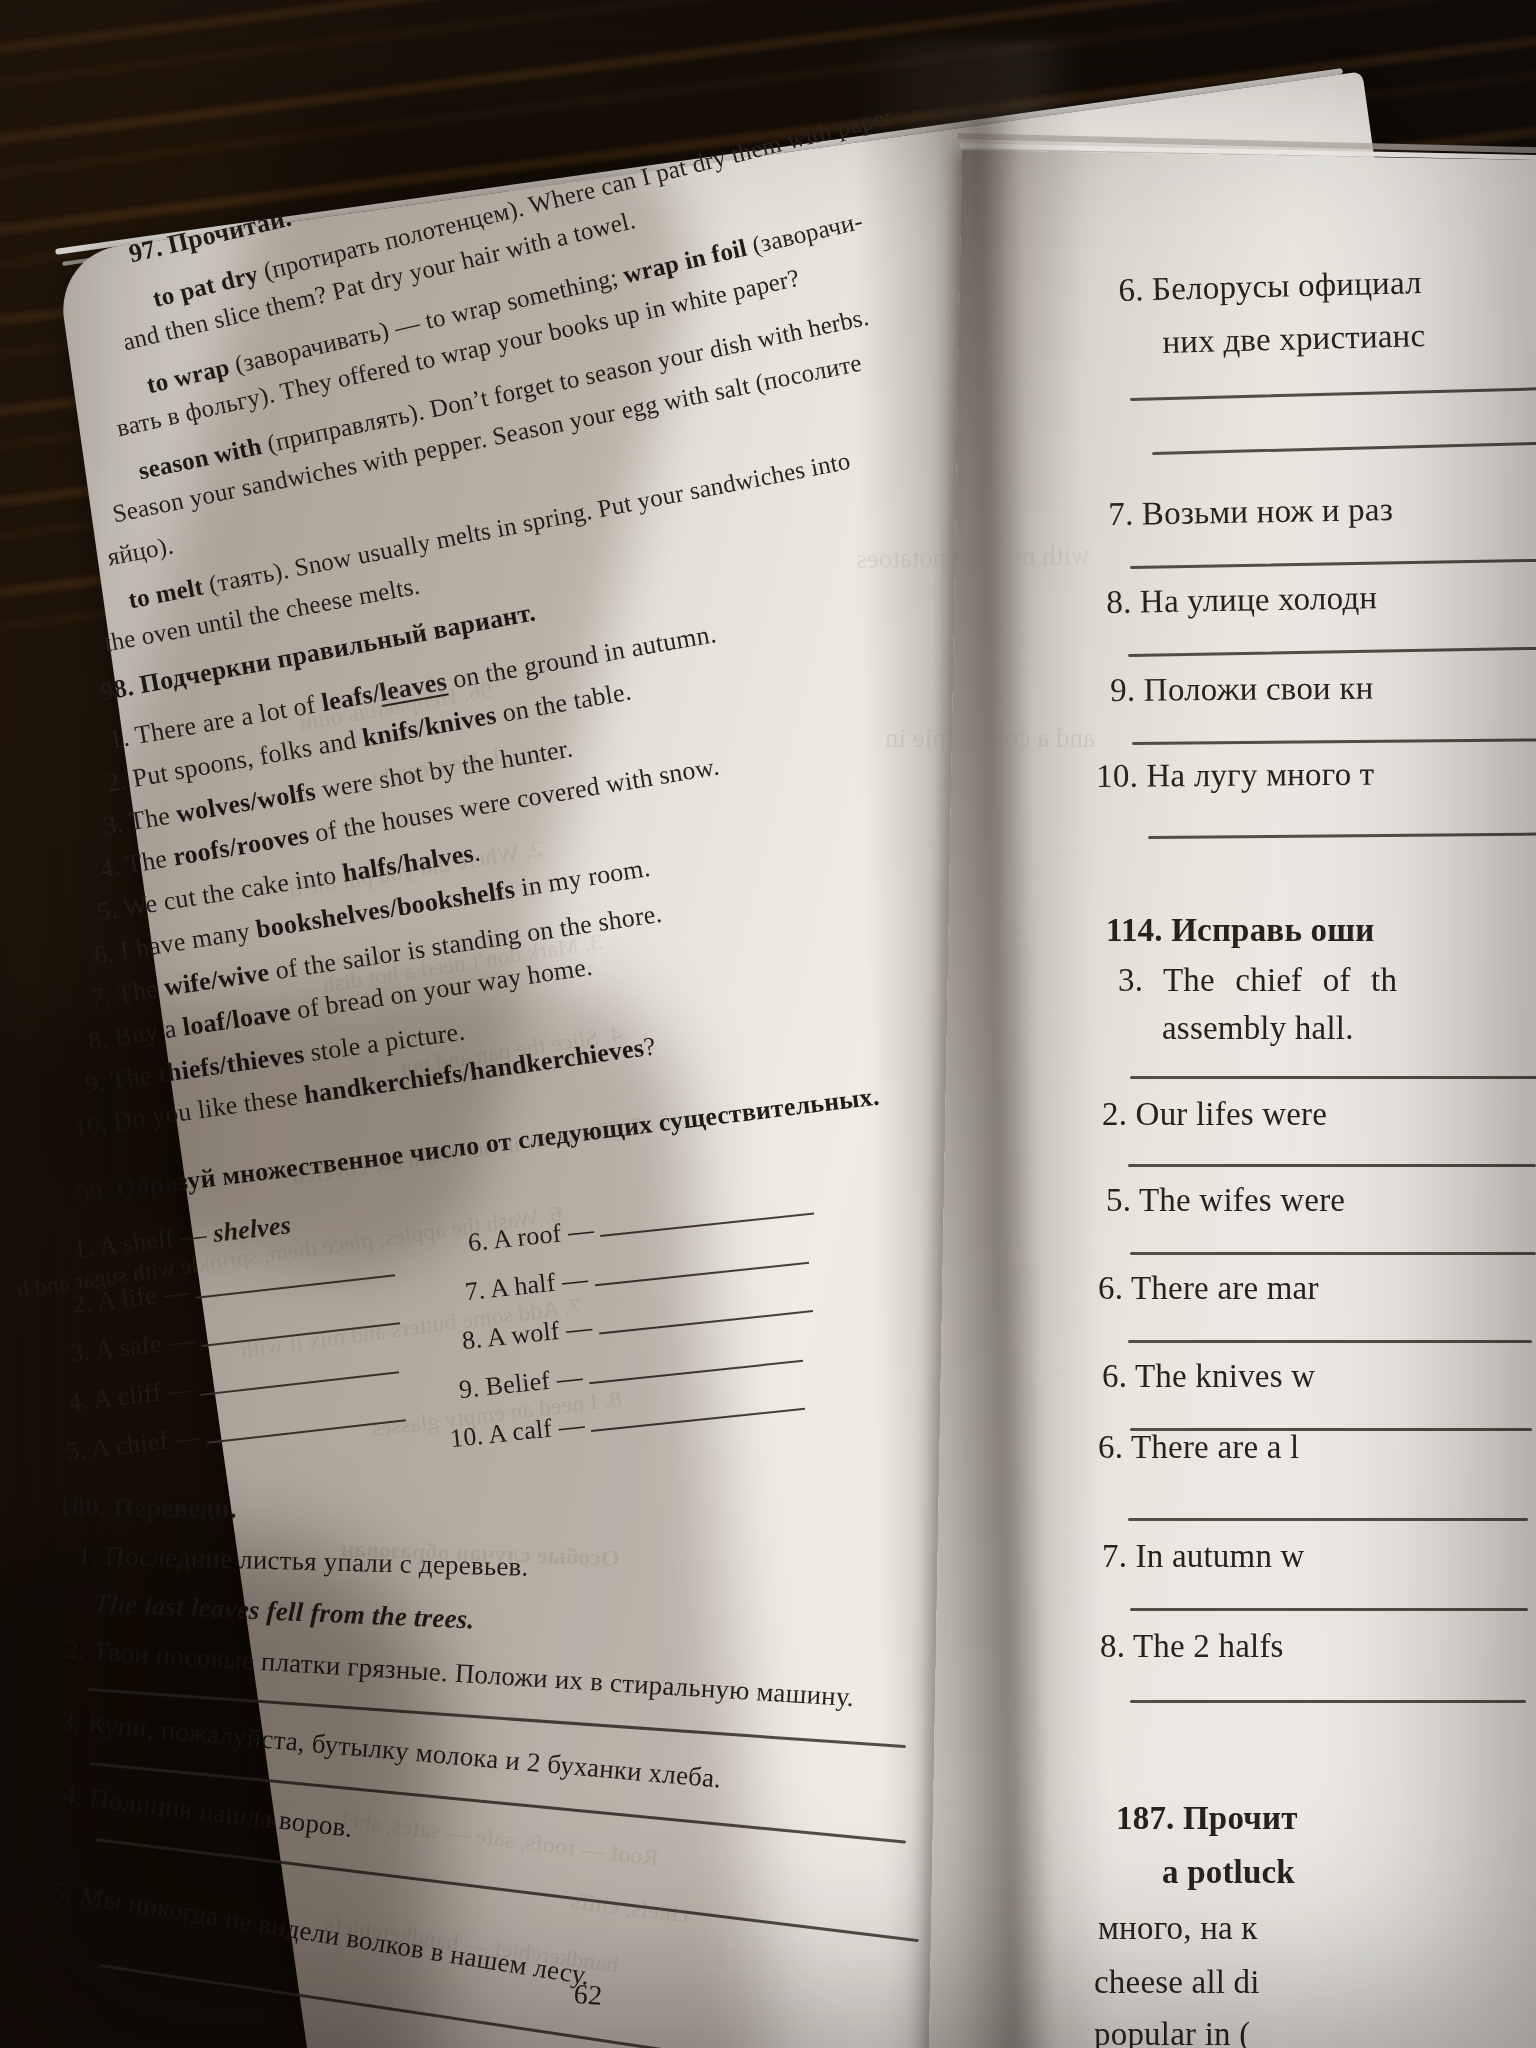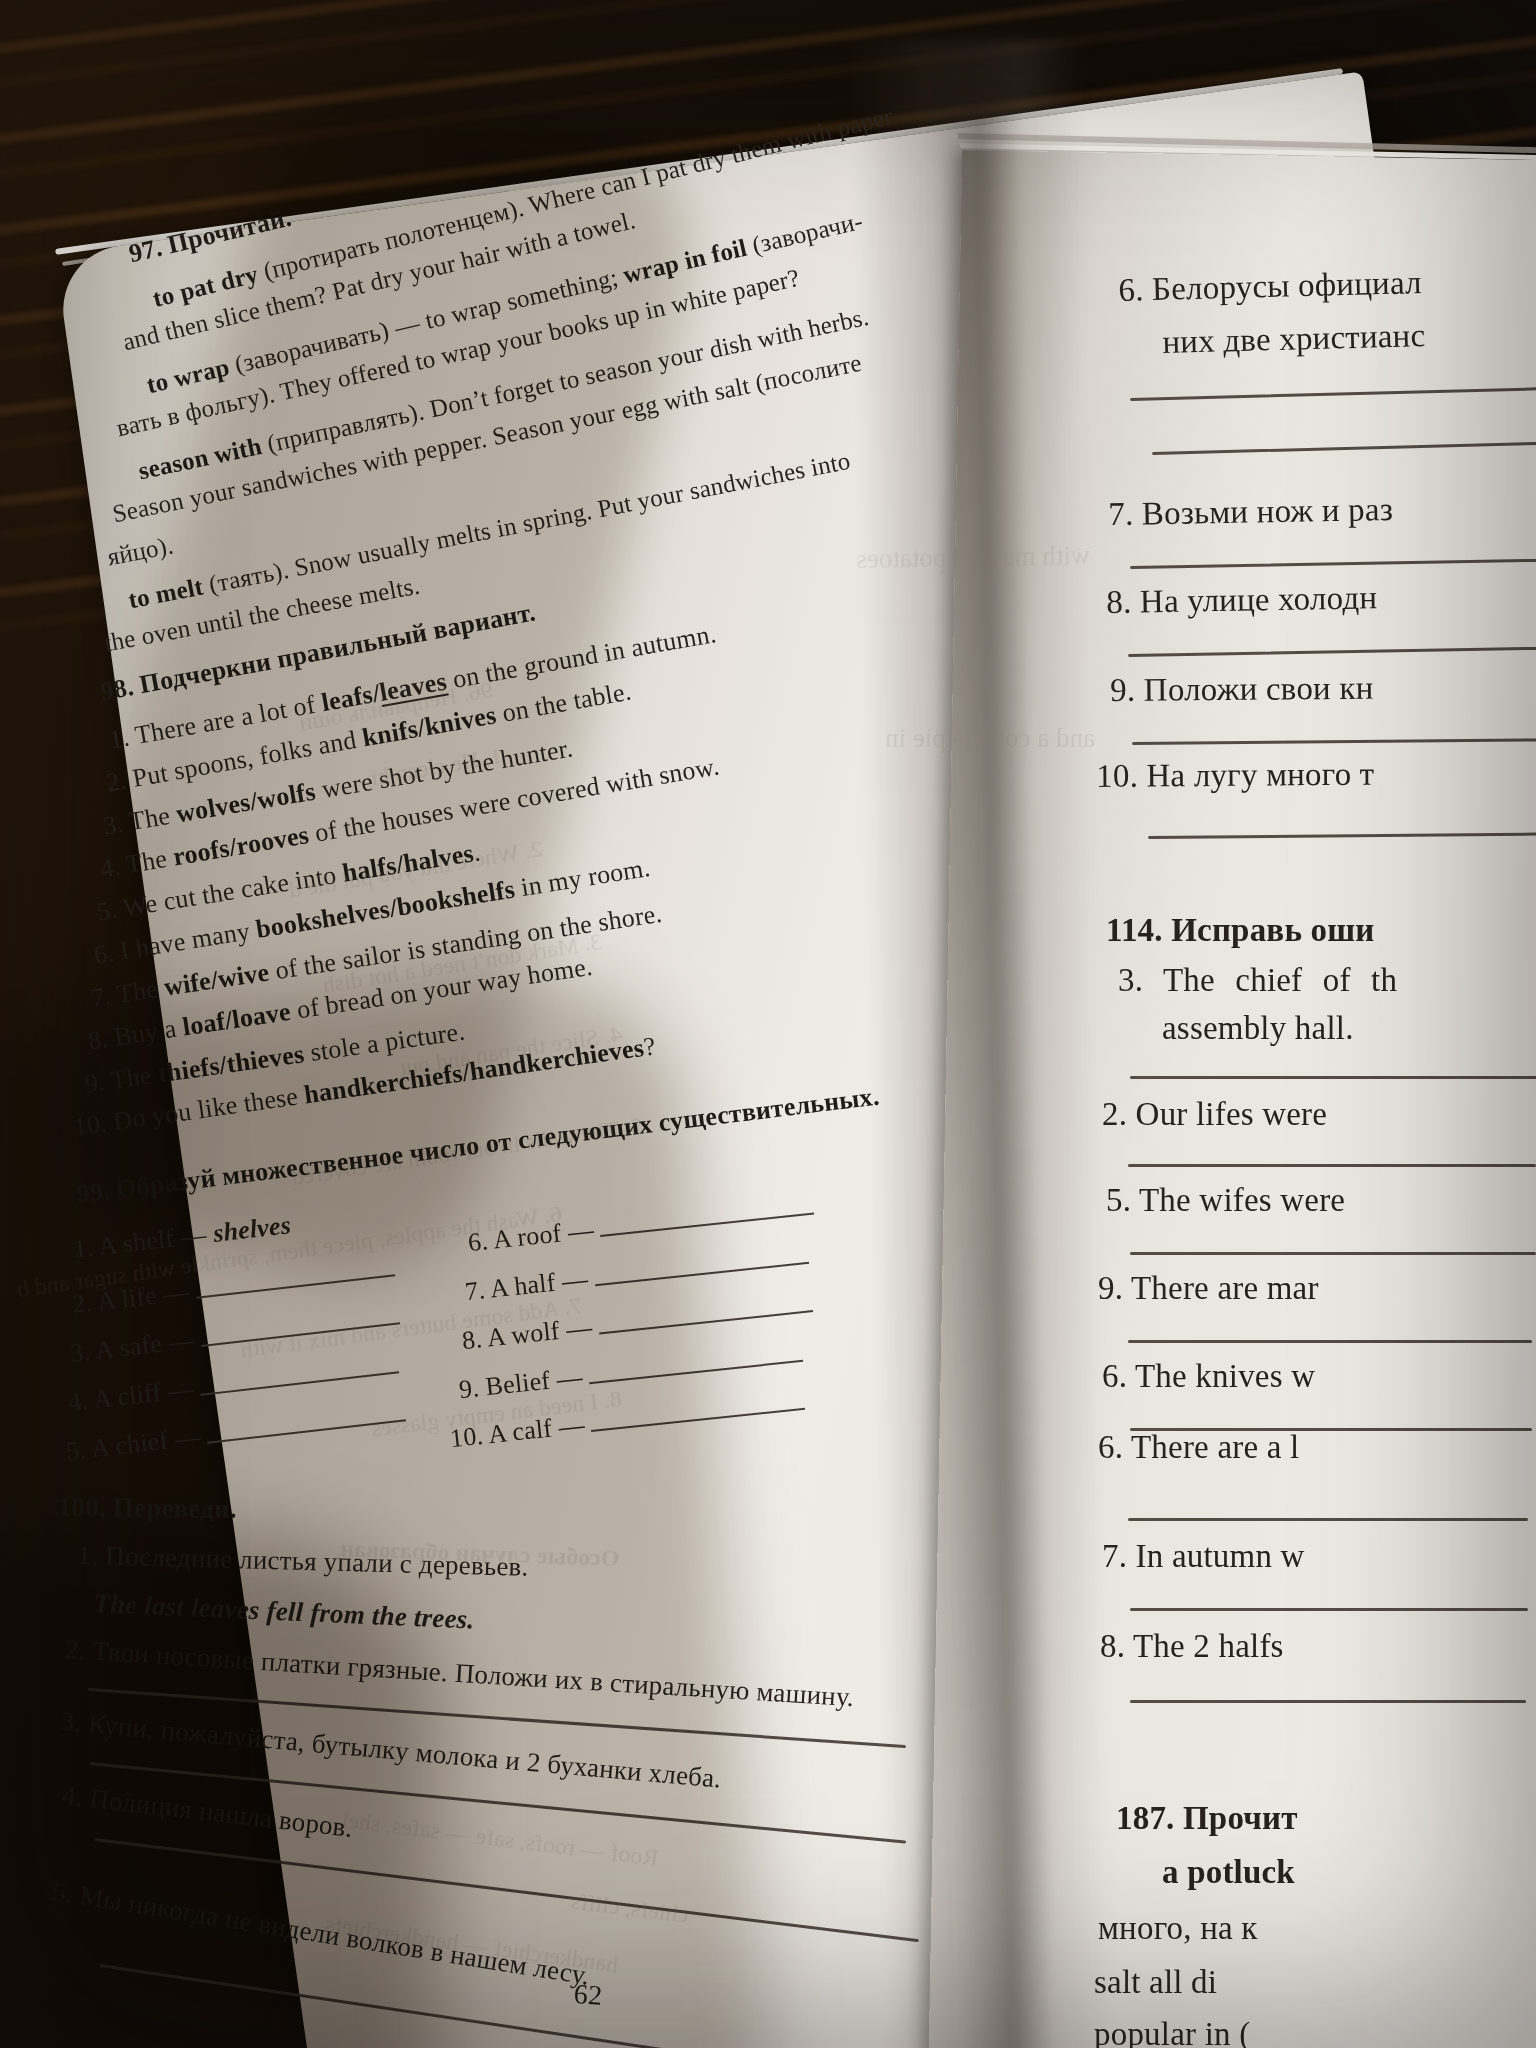--- a/index.html
+++ b/index.html
@@ -153,35 +153,35 @@
   <div class="rule" style="left:1148px;top:836px;width:400px;transform:rotate(-0.5deg)"></div>
 
   <div class="ln rp hd" style="left:1106px;top:912px">114. Исправь оши</div>
   <div class="ln rp" style="left:1118px;top:962px;word-spacing:12px">3. The chief of th</div>
   <div class="ln rp" style="left:1162px;top:1010px">assembly hall.</div>
   <div class="rule" style="left:1130px;top:1076px;width:410px"></div>
   <div class="ln rp" style="left:1102px;top:1096px">2. Our lifes were</div>
   <div class="rule" style="left:1128px;top:1164px;width:408px"></div>
   <div class="ln rp" style="left:1106px;top:1182px">5. The wifes were</div>
   <div class="rule" style="left:1130px;top:1252px;width:406px"></div>
-  <div class="ln rp" style="left:1098px;top:1270px">9. There are mar</div>
+  <div class="ln rp" style="left:1098px;top:1270px">6. There are mar</div>
   <div class="rule" style="left:1128px;top:1340px;width:404px"></div>
   <div class="ln rp" style="left:1102px;top:1358px">6. The knives w</div>
   <div class="rule" style="left:1130px;top:1428px;width:402px"></div>
   <div class="ln rp" style="left:1098px;top:1429px">6. There are a l</div>
   <div class="rule" style="left:1128px;top:1518px;width:400px"></div>
   <div class="ln rp" style="left:1102px;top:1538px">7. In autumn w</div>
   <div class="rule" style="left:1130px;top:1608px;width:398px"></div>
   <div class="ln rp" style="left:1100px;top:1628px">8. The 2 halfs</div>
   <div class="rule" style="left:1130px;top:1700px;width:396px"></div>
 
   <div class="ln rp hd" style="left:1116px;top:1800px">187. Прочит</div>
   <div class="ln rp hd" style="left:1162px;top:1854px">a potluck</div>
   <div class="ln rp" style="left:1098px;top:1910px">много, на к</div>
-  <div class="ln rp" style="left:1094px;top:1964px">salt all di</div>
+  <div class="ln rp" style="left:1094px;top:1964px">cheese all di</div>
   <div class="ln rp" style="left:1094px;top:2016px">popular in (</div>
 
   <div class="ghost" style="left:1090px;top:540px;transform:rotate(-1deg) scaleX(-1);font-size:27px">with mashed potatoes</div>
   <div class="ghost" style="left:1095px;top:723px;transform:scaleX(-1);font-size:27px">and a cottage pie in</div>
 
   <div class="shade sh1"></div>
   <div class="shade sh2"></div>
   <div class="shade sh3"></div>
   <div class="vig"></div>
 </div>

